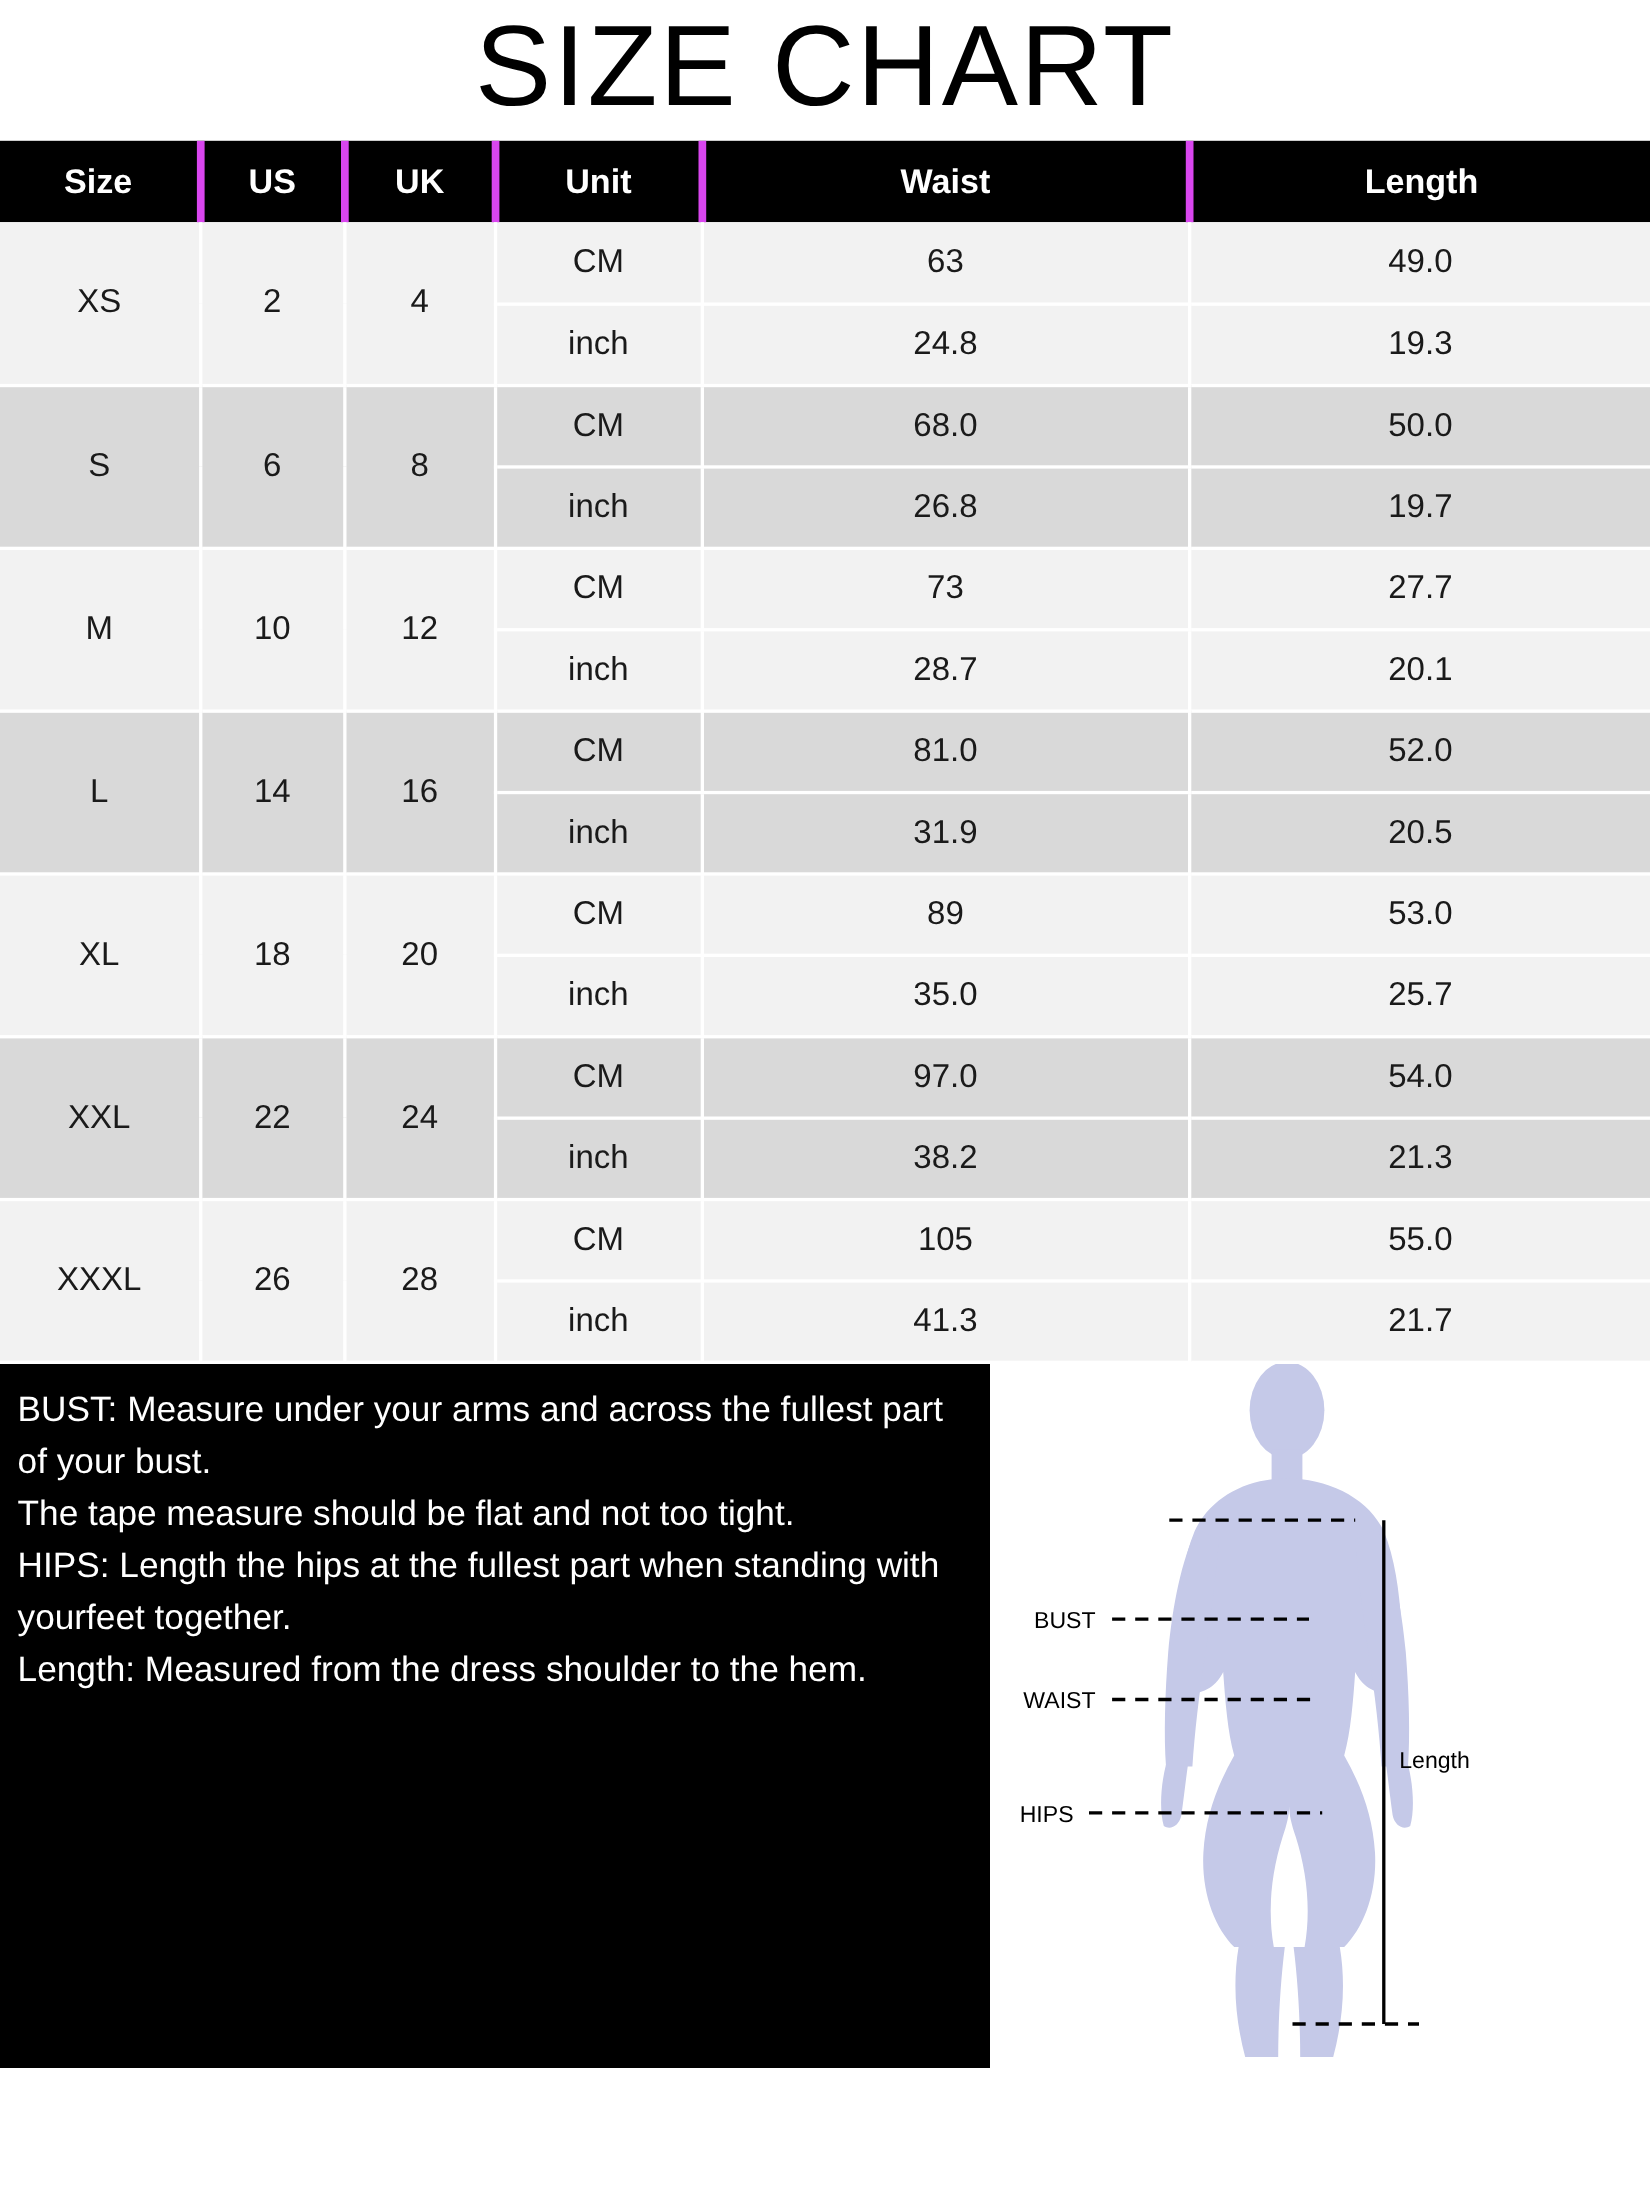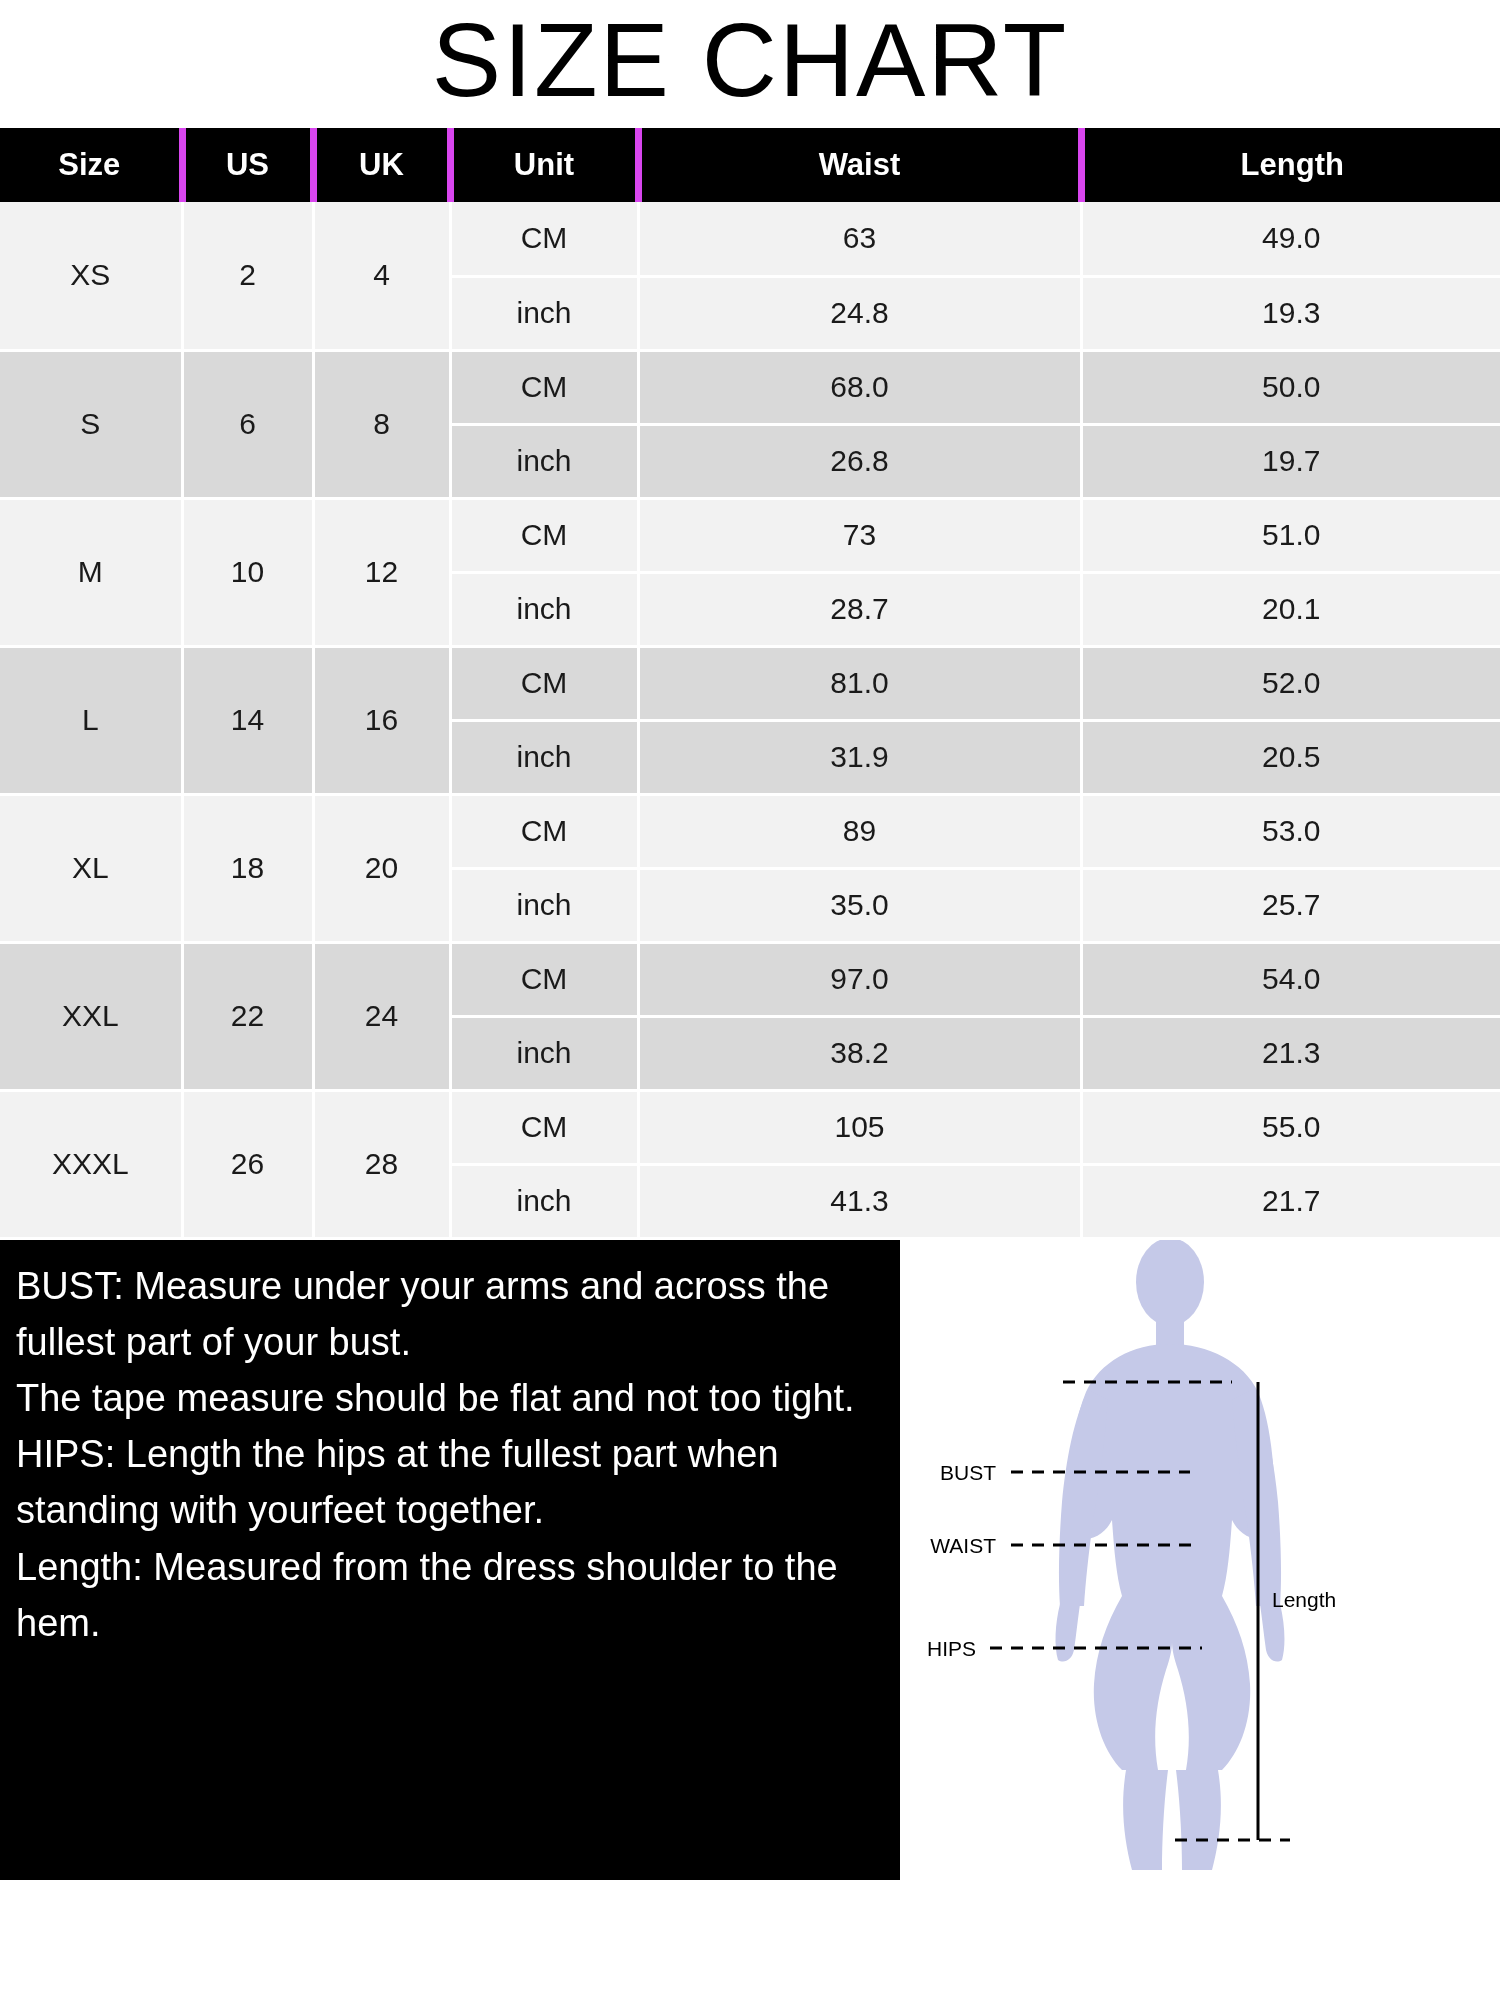--- a/index.html
+++ b/index.html
@@ -76,21 +76,21 @@
   .bottom {
     display: flex;
     width: 1500px;
     margin-top: 0px;
   }
   .notes {
     background: #000000;
     color: #ffffff;
     width: 900px;
     padding: 18px 16px 30px 16px;
-    font-size: 38px;
+    font-size: 32px;
     line-height: 1.48;
     min-height: 610px;
   }
   .notes p { margin: 0; }
   .figure-pane {
     width: 544px;
     background: #ffffff;
     position: relative;
     min-height: 610px;
   }
@@ -151,21 +151,21 @@
         <td>26.8</td>
         <td>19.7</td>
       </tr>
 
       <tr class="rowband-a">
         <td class="size-cell" rowspan="2">M</td>
         <td rowspan="2">10</td>
         <td rowspan="2">12</td>
         <td>CM</td>
         <td>73</td>
-        <td>51.0</td>
+        <td>27.7</td>
       </tr>
       <tr class="rowband-a">
         <td>inch</td>
         <td>28.7</td>
         <td>20.1</td>
       </tr>
 
       <tr class="rowband-b">
         <td class="size-cell" rowspan="2">L</td>
         <td rowspan="2">14</td>

